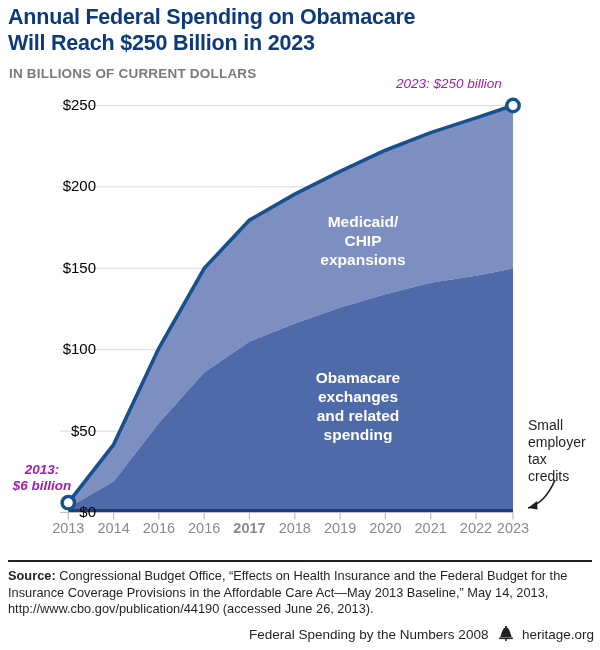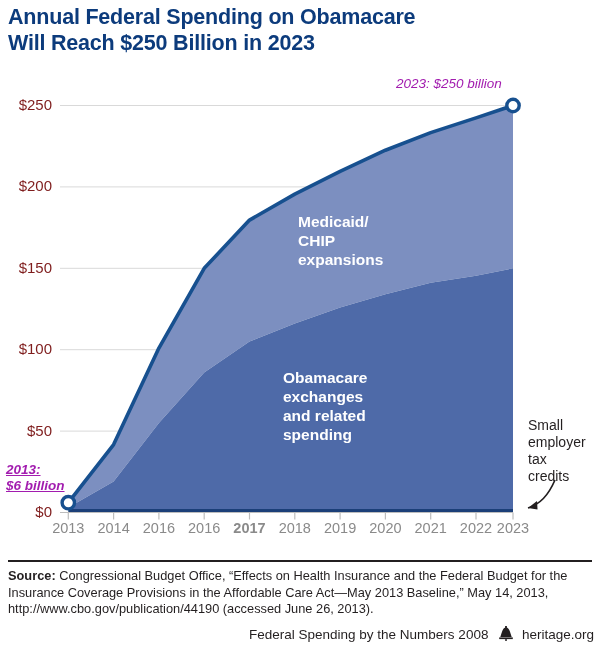--- a/index.html
+++ b/index.html
@@ -21,44 +21,44 @@
     position:absolute;left:9px;top:66px;
     font-size:13.5px;font-weight:bold;letter-spacing:0.2px;
     color:#7a7a7a;
   }
 
   
   #plot-wrap{position:absolute;left:0;top:0;width:600px;height:560px;}
   #plot-svg{position:absolute;left:0;top:0;}
 
   .ytick-label{
-    position:absolute;font-size:15px;color:#7f1d1d;
-    text-align:right;width:52px;
+    position:absolute;font-size:15px;color:#000000;
+    text-align:right;width:52px;padding-left:44px;
   }
   .xtick-label{
     position:absolute;font-size:14.5px;color:#8a8a8a;
     text-align:center;width:46px;top:520px;
   }
 
   .band-label{
     position:absolute;color:#ffffff;font-weight:bold;
-    font-size:15.5px;line-height:19px;
+    font-size:15.5px;line-height:19px;text-align:center;
   }
   #label-medicaid{left:298px;top:212px;width:130px;}
   #label-exchanges{left:283px;top:368px;width:150px;}
 
   #label-small-employer{
     position:absolute;left:528px;top:417px;width:66px;
     font-size:14px;line-height:17px;color:#231f20;
   }
   .callout{
     position:absolute;font-style:italic;font-size:13.5px;
     line-height:16px;color:#a21caf;font-weight:bold;
   }
-  #callout-start{left:6px;top:462px;width:72px;text-align:left;text-decoration:underline;}
+  #callout-start{left:6px;top:462px;width:72px;text-align:center;}
   #callout-end{left:396px;top:76px;width:170px;text-align:left;font-weight:normal;}
 
   
   #footer{position:absolute;left:0;top:560px;width:600px;height:90px;}
   #footer-divider{
     position:absolute;left:8px;top:0px;width:584px;height:2px;background:#231f20;
   }
   #source-note{
     position:absolute;left:8px;top:8px;width:586px;
     font-size:12.8px;line-height:16.5px;color:#231f20;
@@ -72,20 +72,21 @@
 </style>
 </head>
 <body>
 
 <div id="chart-card">
 
   <div id="chart-title">
     <span>Annual Federal Spending on Obamacare</span>
     <span class="l2">Will Reach $250 Billion in 2023</span>
   </div>
+  <div id="chart-subtitle">IN BILLIONS OF CURRENT DOLLARS</div>
 
   <div id="plot-wrap">
 
     <svg id="plot-svg" width="600" height="560">
       <defs></defs>
 
       <g stroke="#d9d9d9" stroke-width="1">
         <line x1="60" y1="105.5" x2="513" y2="105.5"></line>
         <line x1="60" y1="186.9" x2="513" y2="186.9"></line>
         <line x1="60" y1="268.3" x2="513" y2="268.3"></line>

